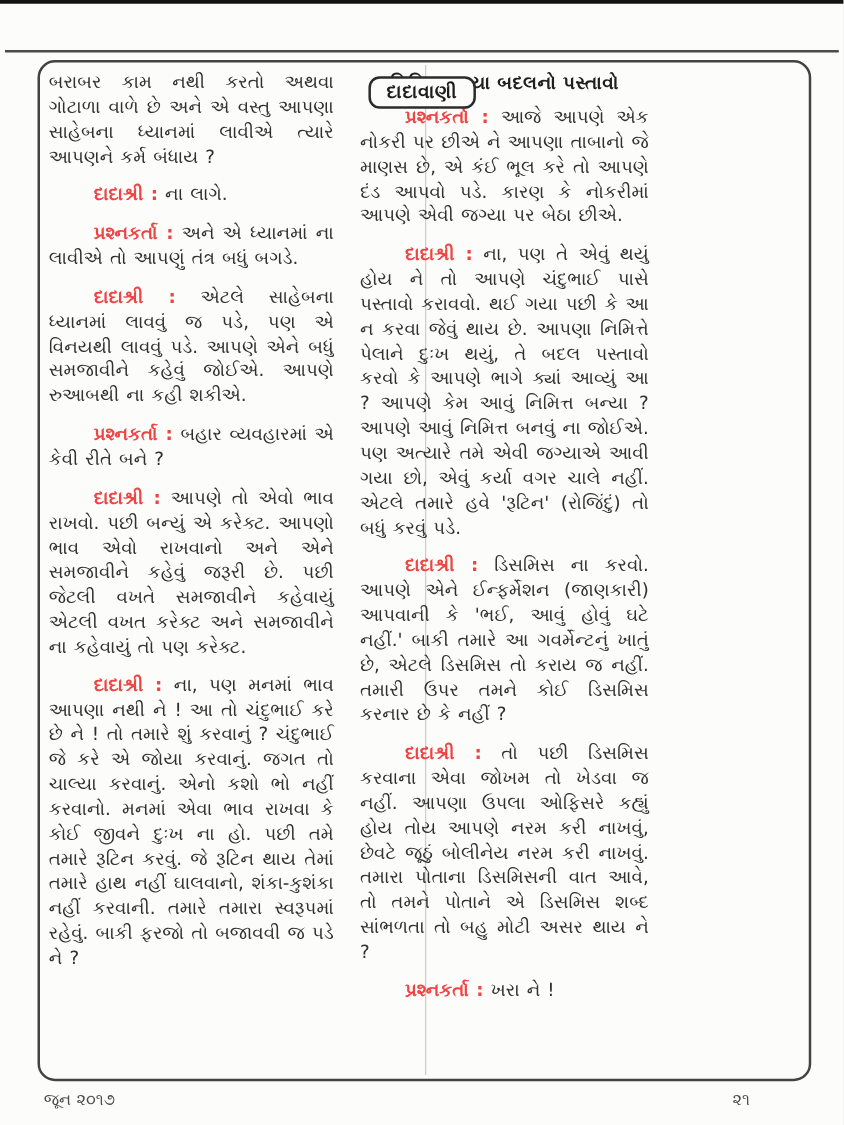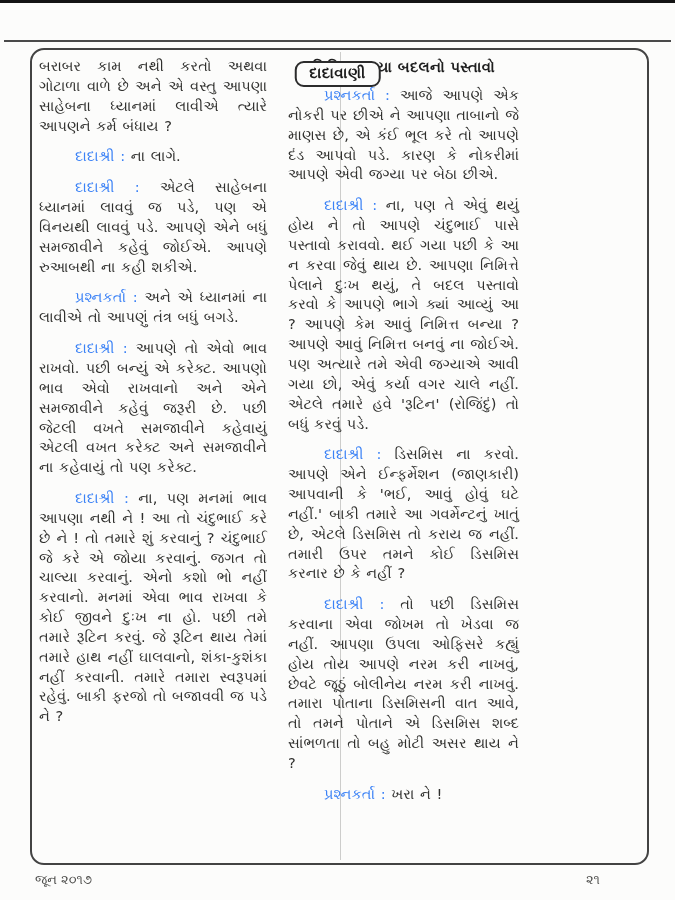--- a/index.html
+++ b/index.html
@@ -31,21 +31,21 @@
   }
   .col{width:50%;box-sizing:border-box;padding:8px 9px 4px 9px;overflow:hidden;}
   .col.left{padding-right:12px;}
   .col.right{}
   p.para{
     margin:0 0 11px;text-align:justify;
     font-size:14.6px;line-height:1.36;color:#30302e;
     text-indent:36px;word-spacing:1px;
   }
   p.para.continuation{text-indent:0;}
-  .speaker{font-weight:normal;color:#3b82f6;}
+  .speaker{font-weight:bold;color:#ef4444;}
   h3.section-heading{
     margin:2px 0 9px;text-align:center;
     font-size:14.8px;font-weight:bold;color:#1f1f1f;
     letter-spacing:.3px;
   }
   .footer{position:absolute;left:0;bottom:0;width:627px;height:32px;}
   .footer-issue{position:absolute;left:35px;bottom:12px;font-size:13px;color:#4c4c4a;}
   .footer-page{position:absolute;right:27px;bottom:12px;font-size:13px;color:#4c4c4a;}
 </style>
 </head>
@@ -59,22 +59,23 @@
   <div class="masthead-box">દાદાવાણી</div>
 
   <div class="content-frame"></div>
   <div class="col-divider"></div>
 
   <div class="columns">
 
     <div class="col left">
       <p class="para continuation"><span>બરાબર કામ નથી કરતો અથવા ગોટાળા વાળે છે અને એ વસ્તુ આપણા સાહેબના ધ્યાનમાં લાવીએ ત્યારે આપણને કર્મ બંધાય ?</span></p>
       <p class="para"><span class="speaker">દાદાશ્રી :</span> <span>ના લાગે.</span></p>
+      <p class="para"><span class="speaker">પ્રશ્નકર્તા :</span> <span>અને એ ધ્યાનમાં ના લાવીએ તો આપણું તંત્ર બધું બગડે.</span></p>
       <p class="para"><span class="speaker">દાદાશ્રી :</span> <span>એટલે સાહેબના ધ્યાનમાં લાવવું જ પડે, પણ એ વિનયથી લાવવું પડે. આપણે એને બધું સમજાવીને કહેવું જોઈએ. આપણે રુઆબથી ના કહી શકીએ.</span></p>
-      <p class="para"><span class="speaker">પ્રશ્નકર્તા :</span> <span>અને એ ધ્યાનમાં ના લાવીએ તો આપણું તંત્ર બધું બગડે.</span></p>
+      <p class="para"><span class="speaker">પ્રશ્નકર્તા :</span> <span>બહાર વ્યવહારમાં એ કેવી રીતે બને ?</span></p>
       <p class="para"><span class="speaker">દાદાશ્રી :</span> <span>આપણે તો એવો ભાવ રાખવો. પછી બન્યું એ કરેક્ટ. આપણો ભાવ એવો રાખવાનો અને એને સમજાવીને કહેવું જરૂરી છે. પછી જેટલી વખતે સમજાવીને કહેવાયું એટલી વખત કરેક્ટ અને સમજાવીને ના કહેવાયું તો પણ કરેક્ટ.</span></p>
       <p class="para"><span class="speaker">દાદાશ્રી :</span> <span>ના, પણ મનમાં ભાવ આપણા નથી ને ! આ તો ચંદુભાઈ કરે છે ને ! તો તમારે શું કરવાનું ? ચંદુભાઈ જે કરે એ જોયા કરવાનું. જગત તો ચાલ્યા કરવાનું. એનો કશો ભો નહીં કરવાનો. મનમાં એવા ભાવ રાખવા કે કોઈ જીવને દુઃખ ના હો. પછી તમે તમારે રૂટિન કરવું. જે રૂટિન થાય તેમાં તમારે હાથ નહીં ઘાલવાનો, શંકા-કુશંકા નહીં કરવાની. તમારે તમારા સ્વરૂપમાં રહેવું. બાકી ફરજો તો બજાવવી જ પડે ને ?</span></p>
     </div>
 
     <div class="col right">
       <h3 class="section-heading">નિમિત બન્યા બદલનો પસ્તાવો</h3>
       <p class="para"><span class="speaker">પ્રશ્નકર્તા :</span> <span>આજે આપણે એક નોકરી પર છીએ ને આપણા તાબાનો જે માણસ છે, એ કંઈ ભૂલ કરે તો આપણે દંડ આપવો પડે. કારણ કે નોકરીમાં આપણે એવી જગ્યા પર બેઠા છીએ.</span></p>
       <p class="para"><span class="speaker">દાદાશ્રી :</span> <span>ના, પણ તે એવું થયું હોય ને તો આપણે ચંદુભાઈ પાસે પસ્તાવો કરાવવો. થઈ ગયા પછી કે આ ન કરવા જેવું થાય છે. આપણા નિમિત્તે પેલાને દુઃખ થયું, તે બદલ પસ્તાવો કરવો કે આપણે ભાગે ક્યાં આવ્યું આ ? આપણે કેમ આવું નિમિત્ત બન્યા ? આપણે આવું નિમિત્ત બનવું ના જોઈએ. પણ અત્યારે તમે એવી જગ્યાએ આવી ગયા છો, એવું કર્યા વગર ચાલે નહીં. એટલે તમારે હવે 'રૂટિન' (રોજિંદું) તો બધું કરવું પડે.</span></p>
       <p class="para"><span class="speaker">દાદાશ્રી :</span> <span>ડિસમિસ ના કરવો. આપણે એને ઈન્ફર્મેશન (જાણકારી) આપવાની કે 'ભઈ, આવું હોવું ઘટે નહીં.' બાકી તમારે આ ગવર્મેન્ટનું ખાતું છે, એટલે ડિસમિસ તો કરાય જ નહીં. તમારી ઉપર તમને કોઈ ડિસમિસ કરનાર છે કે નહીં ?</span></p>
       <p class="para"><span class="speaker">દાદાશ્રી :</span> <span>તો પછી ડિસમિસ કરવાના એવા જોખમ તો ખેડવા જ નહીં. આપણા ઉપલા ઓફિસરે કહ્યું હોય તોય આપણે નરમ કરી નાખવું, છેવટે જૂઠું બોલીનેય નરમ કરી નાખવું. તમારા પોતાના ડિસમિસની વાત આવે, તો તમને પોતાને એ ડિસમિસ શબ્દ સાંભળતા તો બહુ મોટી અસર થાય ને ?</span></p>

